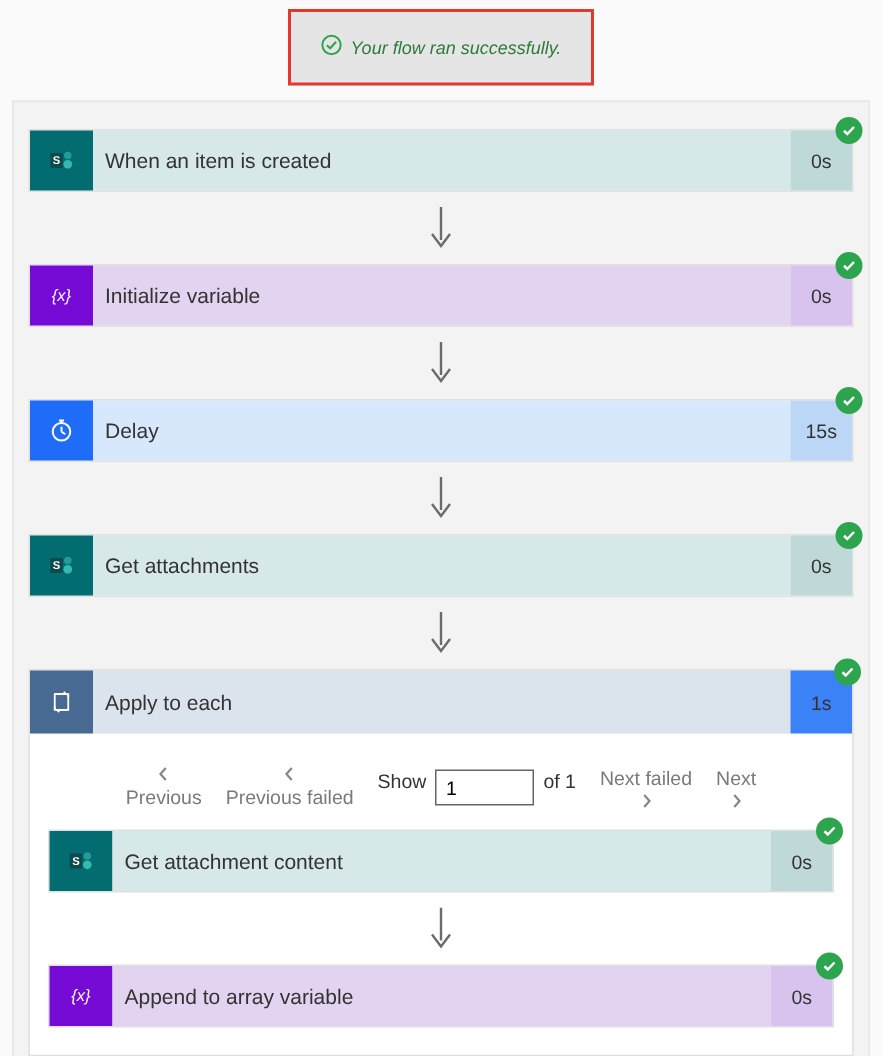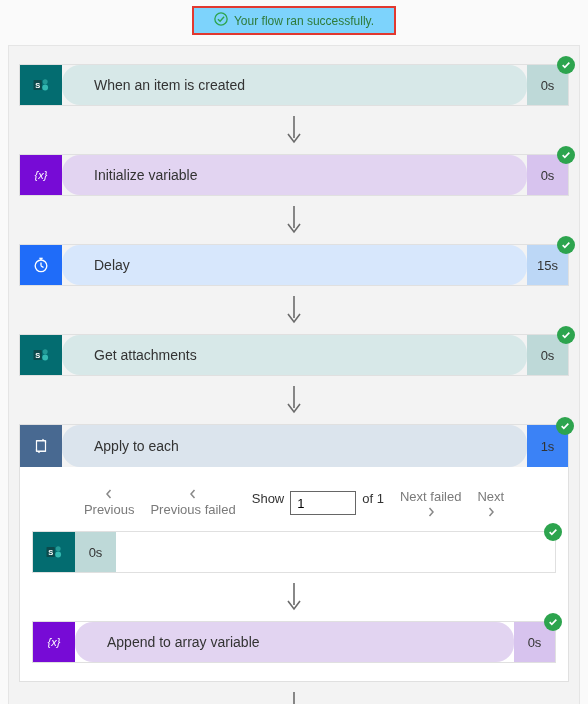--- a/index.html
+++ b/index.html
@@ -1,23 +1,23 @@
 <!DOCTYPE html>
 <html><head>
 <meta charset="utf-8">
 <style>
   * { box-sizing: border-box; margin: 0; padding: 0; font-family: "Segoe UI", Arial, sans-serif; }
   body { background: #fafafa; width: 588px; padding: 0; }
   .banner-wrap { width: 100%; display: flex; justify-content: center; padding: 6px 0; }
-  .banner { border: 2px solid #e2382f; background: #7dd3fc; color: #2f7b3a; font-size: 12px; padding: 4px 20px; display: inline-flex; align-items: center; gap: 6px; }
+  .banner { border: 2px solid #e2382f; background: #e5e5e5; color: #2f7b3a; font-size: 12px; padding: 15px 20px; display: inline-flex; align-items: center; gap: 6px; font-style: italic; }
   .canvas { background: #f3f3f3; margin: 4px 8px 8px 8px; padding: 18px 10px; border: 1px solid #e5e5e5; }
   .step { position: relative; }
   .row { display: flex; height: 42px; align-items: stretch; border: 1px solid #e0e0e0; position: relative; }
   .icon-box { width: 42px; display: flex; align-items: center; justify-content: center; color: #fff; }
-  .title { flex: 1; display: flex; align-items: center; padding-left: 32px; font-size: 14px; color: #333; border-radius: 18px; }
+  .title { flex: 1; display: flex; align-items: center; padding-left: 8px; font-size: 14px; color: #333; }
   .dur { width: 41px; display: flex; align-items: center; justify-content: center; font-size: 13px; color: #333; }
   .badge { position: absolute; top: -8px; right: -6px; width: 18px; height: 18px; border-radius: 50%; background: #2da44e; display: flex; align-items: center; justify-content: center; }
   .badge svg { width: 10px; height: 10px; }
   .arrow-down { display: flex; justify-content: center; padding: 10px 0; }
   .arrow-down svg { width: 20px; height: 28px; }
   
   .container-step { border: 1px solid #e0e0e0; }
   .container-body { background: #fff; padding: 14px 12px 18px 12px; }
   .pager { display: flex; align-items: center; justify-content: center; gap: 16px; font-size: 13px; color: #666; padding: 8px 0 14px 0; flex-wrap: nowrap; }
   .pager .linkish { color: #7a7a7a; cursor: pointer; display: inline-flex; align-items: center; gap: 3px; flex-direction: column; }
@@ -215,20 +215,21 @@
       <div class="step">
         <div class="row">
           <div class="icon-box sp-bg">
             <svg viewBox="0 0 24 24" width="20" height="20">
                 <rect x="3" y="6" width="10" height="12" rx="1" fill="#0c4a4c"></rect>
                 <text x="8" y="15" text-anchor="middle" font-size="9" font-weight="700" fill="#fff">S</text>
                 <circle cx="17" cy="8" r="3" fill="#28a19b" opacity="0.9"></circle>
                 <circle cx="17" cy="15" r="3.5" fill="#39c2b8" opacity="0.9"></circle>
               </svg>
           </div>
+          <div class="title sp-t">Get attachment content</div>
           <div class="dur sp-d">0s</div>
         </div>
         <div class="badge">
             <svg viewBox="0 0 12 12">
               <path d="M2 6.2 4.6 8.8 10 3.2" stroke="#fff" stroke-width="2" fill="none"></path>
             </svg>
           </div>
       </div>
 
       <div class="arrow-down">

